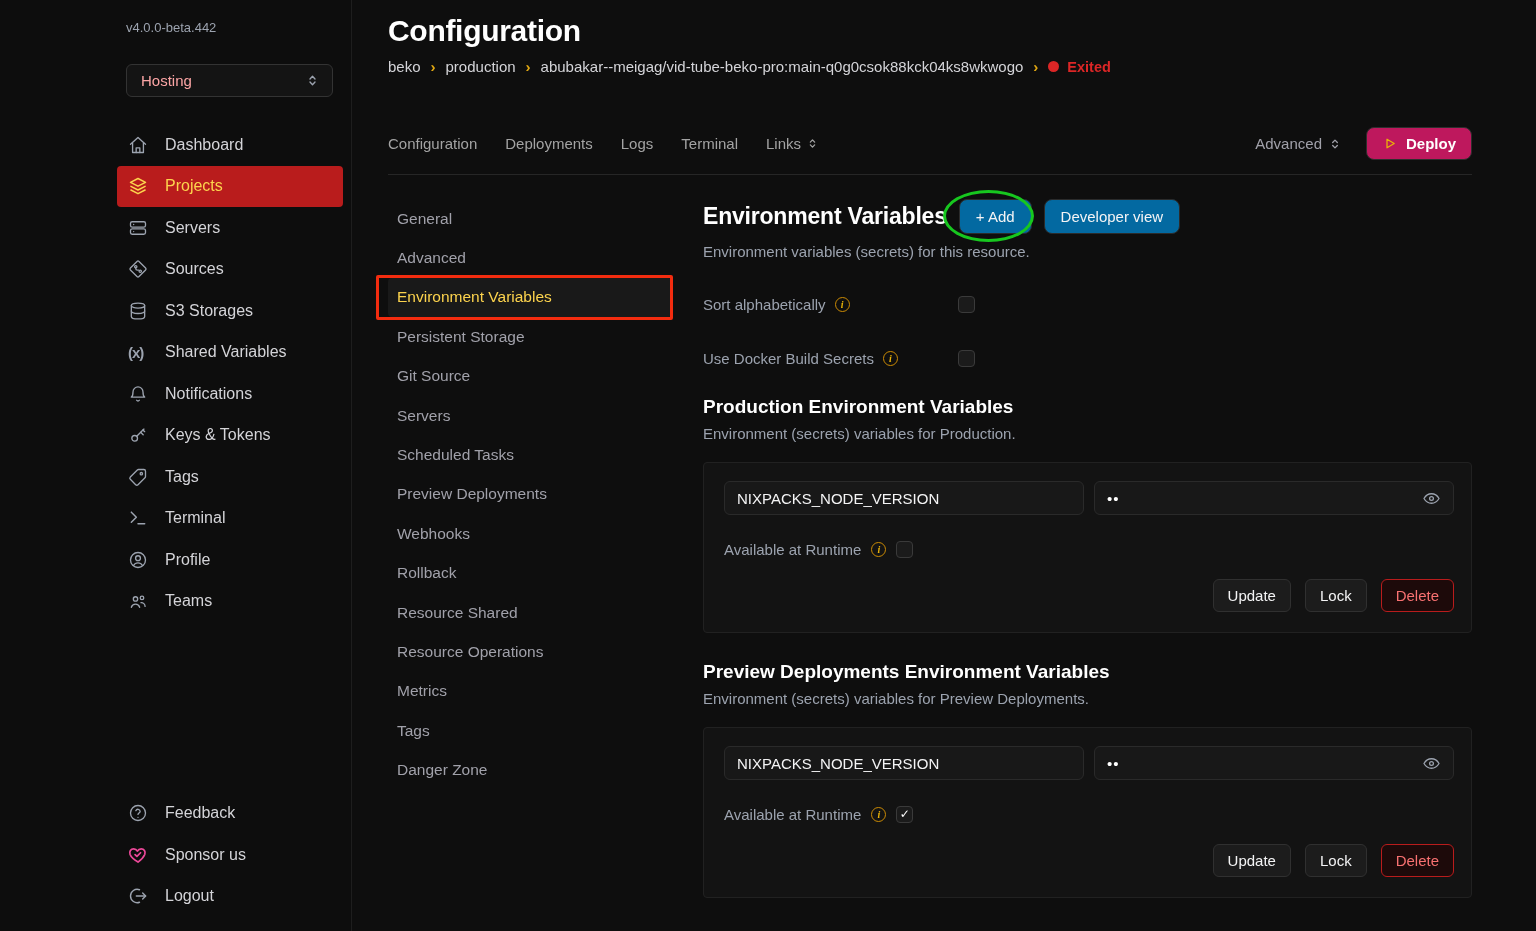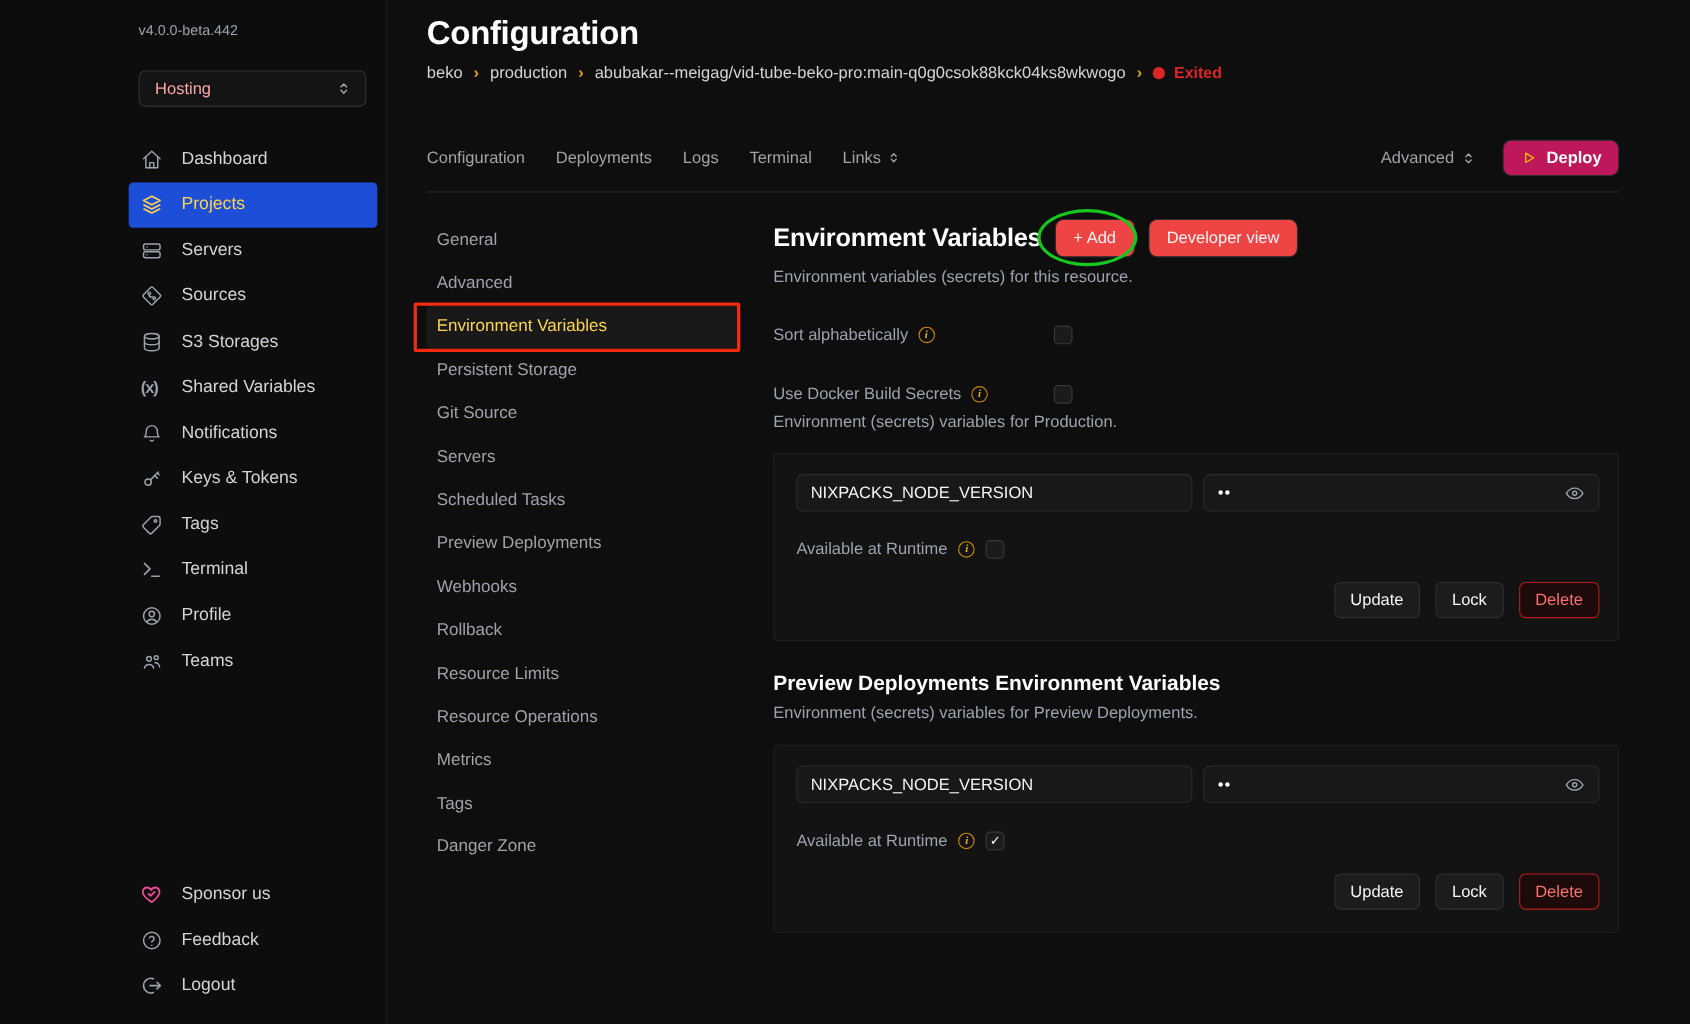--- a/index.html
+++ b/index.html
@@ -26,21 +26,21 @@
   .team-select { margin-top:29px; margin-left:9px; width:207px; height:33px; background:#141414;
     border:1px solid #333; border-radius:6px; display:flex; align-items:center;
     padding:0 12px 0 14px; font-size:15px; color:#fca5a5; cursor:pointer; }
   .team-select svg { margin-left:auto; width:15px; height:15px; color:#9ca3af; }
   .nav { margin-top:27px; display:flex; flex-direction:column; width:226px; }
   .nav-item { display:flex; align-items:center; height:41.5px; padding-left:11px; border-radius:4px;
     color:#d4d4d8; cursor:pointer; }
   .nav-item .ico { width:20px; height:20px; color:#9ca3af; flex:none; }
   .nav-item .ico svg { width:20px; height:20px; }
   .nav-label { margin-left:17px; font-size:16px; }
-  .nav-item.active { background:#1d4ed8; color:#fcd34d; }
+  .nav-item.active { background:#b91c1c; color:#fcd34d; }
   .nav-item.active .ico { color:#fcd34d; }
   .icon-text { font-size:15px; font-weight:bold; color:#9ca3af; letter-spacing:-1px; width:24px; }
   .nav-footer { margin-top:auto; width:226px; display:flex; flex-direction:column; }
   .heart { color:#ec4899 !important; }
 
   
   .page-title { font-size:30px; font-weight:bold; color:#ffffff; letter-spacing:-0.3px; }
   .breadcrumb { margin-top:10px; display:flex; align-items:center; font-size:15px; color:#d4d4d8; }
   .crumb { white-space:nowrap; }
   .crumb-sep { color:#e0a712; font-weight:bold; margin:0 10px; font-size:15px; }
@@ -66,21 +66,21 @@
   .subnav-item { height:39.4px; display:flex; align-items:center; padding-left:9px;
     font-size:15.5px; color:#a1a1aa; cursor:pointer; border-radius:4px; position:relative; }
   .subnav-item.active { background:#191919; color:#fcd34d; }
   .annot-box { position:absolute; left:-12px; top:-3px; width:297px; height:45px;
     border:3px solid #f32c0f; border-radius:2px; pointer-events:none; z-index:5; }
   .content { flex:1; margin-left:30px; padding-bottom:40px; }
 
   
   .env-header { display:flex; align-items:center; gap:12px; position:relative; }
   .h2 { font-size:23px; font-weight:bold; color:#ffffff; letter-spacing:-0.2px; }
-  .chip-btn { height:35px; background:#ef4444; border:1px solid #2b2b2b; border-radius:8px;
+  .chip-btn { height:35px; background:#0369a1; border:1px solid #2b2b2b; border-radius:8px;
     color:#f4f4f5; font-size:15px; display:flex; align-items:center; padding:4px 16px; cursor:pointer; }
   .annot-circle { position:absolute; left:240px; top:-9px; width:91px; height:52px;
     border:3.5px solid #17c71f; border-radius:50%; pointer-events:none; z-index:5; }
   .desc { margin-top:9px; font-size:15px; color:#9ca3af; }
   .toggle-row { margin-top:34px; display:flex; align-items:center; height:20px; }
   .toggle-label { width:255px; display:flex; align-items:center; gap:9px; font-size:15px; color:#9ca3af; }
   .info-ico { width:15px; height:15px; border:1.5px solid #ca8a04; border-radius:50%; color:#eab308;
     font-size:10px; font-weight:bold; display:flex; align-items:center; justify-content:center; flex:none;
     font-family:"Liberation Serif",serif; font-style:italic; }
   .checkbox { width:17px; height:17px; background:#1b1b1b; border:1px solid #3a3a3a; border-radius:4px;
@@ -232,37 +232,37 @@
               <circle cx="16.8" cy="8.3" r="2.1"></circle>
               <path d="M15.6 13.9a4.6 4.6 0 0 1 4.9 4.6"></path>
             </svg>
           </span>
         <span class="nav-label">Teams</span>
       </div>
     </nav>
 
     <div class="nav-footer">
       <div class="nav-item">
+        <span class="ico">
+            <svg viewBox="0 0 24 24" fill="none" stroke="currentColor" stroke-width="1.6" stroke-linecap="round" stroke-linejoin="round">
+              <circle cx="12" cy="12" r="9"></circle>
+              <path d="M9.4 9.2a2.7 2.7 0 0 1 5.2.9c0 1.8-2.6 2.1-2.6 3.6"></path>
+              <path d="M12 17.2h.01"></path>
+            </svg>
+          </span>
+        <span class="nav-label">Feedback</span>
+      </div>
+      <div class="nav-item">
         <span class="ico heart">
             <svg viewBox="0 0 24 24" fill="none" stroke="currentColor" stroke-width="2.1" stroke-linecap="round" stroke-linejoin="round">
               <path d="M12 20.5S4.3 15.9 2.5 11.4C1.2 7.9 3.4 4.5 6.7 4.5c2 0 3.7 1.1 4.6 2.8a5.2 5.2 0 0 1 4.6-2.8c3.3 0 5.5 3.4 4.2 6.9-1.8 4.5-8.1 9.1-8.1 9.1z"></path>
               <path d="m8.5 11.5 2.2 2.2 4.4-4.4"></path>
             </svg>
           </span>
         <span class="nav-label">Sponsor us</span>
-      </div>
-      <div class="nav-item">
-        <span class="ico">
-            <svg viewBox="0 0 24 24" fill="none" stroke="currentColor" stroke-width="1.6" stroke-linecap="round" stroke-linejoin="round">
-              <circle cx="12" cy="12" r="9"></circle>
-              <path d="M9.4 9.2a2.7 2.7 0 0 1 5.2.9c0 1.8-2.6 2.1-2.6 3.6"></path>
-              <path d="M12 17.2h.01"></path>
-            </svg>
-          </span>
-        <span class="nav-label">Feedback</span>
       </div>
       <div class="nav-item">
         <span class="ico">
             <svg viewBox="0 0 24 24" fill="none" stroke="currentColor" stroke-width="1.7" stroke-linecap="round" stroke-linejoin="round">
               <path d="M13.8 4.5a8 8 0 1 0 0 15"></path>
               <path d="M10 12h11"></path>
               <path d="M17.6 8.4 21.2 12l-3.6 3.6"></path>
             </svg>
           </span>
         <span class="nav-label">Logout</span>
@@ -326,21 +326,21 @@
           <span>Environment Variables</span>
           <div class="annot-box"></div>
         </div>
         <div class="subnav-item">Persistent Storage</div>
         <div class="subnav-item">Git Source</div>
         <div class="subnav-item">Servers</div>
         <div class="subnav-item">Scheduled Tasks</div>
         <div class="subnav-item">Preview Deployments</div>
         <div class="subnav-item">Webhooks</div>
         <div class="subnav-item">Rollback</div>
-        <div class="subnav-item">Resource Limits</div>
+        <div class="subnav-item">Resource Shared</div>
         <div class="subnav-item">Resource Operations</div>
         <div class="subnav-item">Metrics</div>
         <div class="subnav-item">Tags</div>
         <div class="subnav-item">Danger Zone</div>
       </div>
 
       <div class="content">
         <div class="env-header">
           <span class="h2">Environment Variables</span>
           <button class="chip-btn">+ Add</button>
@@ -361,20 +361,21 @@
         <div class="toggle-row">
           <span class="toggle-label">
             <span>Use Docker Build Secrets</span>
             <span class="info-ico">i</span>
           </span>
           <span class="checkbox">
             <span class="check"></span>
           </span>
         </div>
 
+        <div class="h3">Production Environment Variables</div>
         <div class="section-desc">Environment (secrets) variables for Production.</div>
         <div class="card">
           <div class="inputs-row">
             <input class="text-input" readonly="" value="NIXPACKS_NODE_VERSION" style="">
             <div class="value-input">
               <span class="masked">••</span>
               <span class="eye-btn">
                 <svg viewBox="0 0 24 24" fill="none" stroke="currentColor" stroke-width="1.6" stroke-linecap="round" stroke-linejoin="round">
                     <path d="M2.5 12S6 6 12 6s9.5 6 9.5 6-3.5 6-9.5 6-9.5-6-9.5-6z"></path>
                     <circle cx="12" cy="12" r="2.4"></circle>

